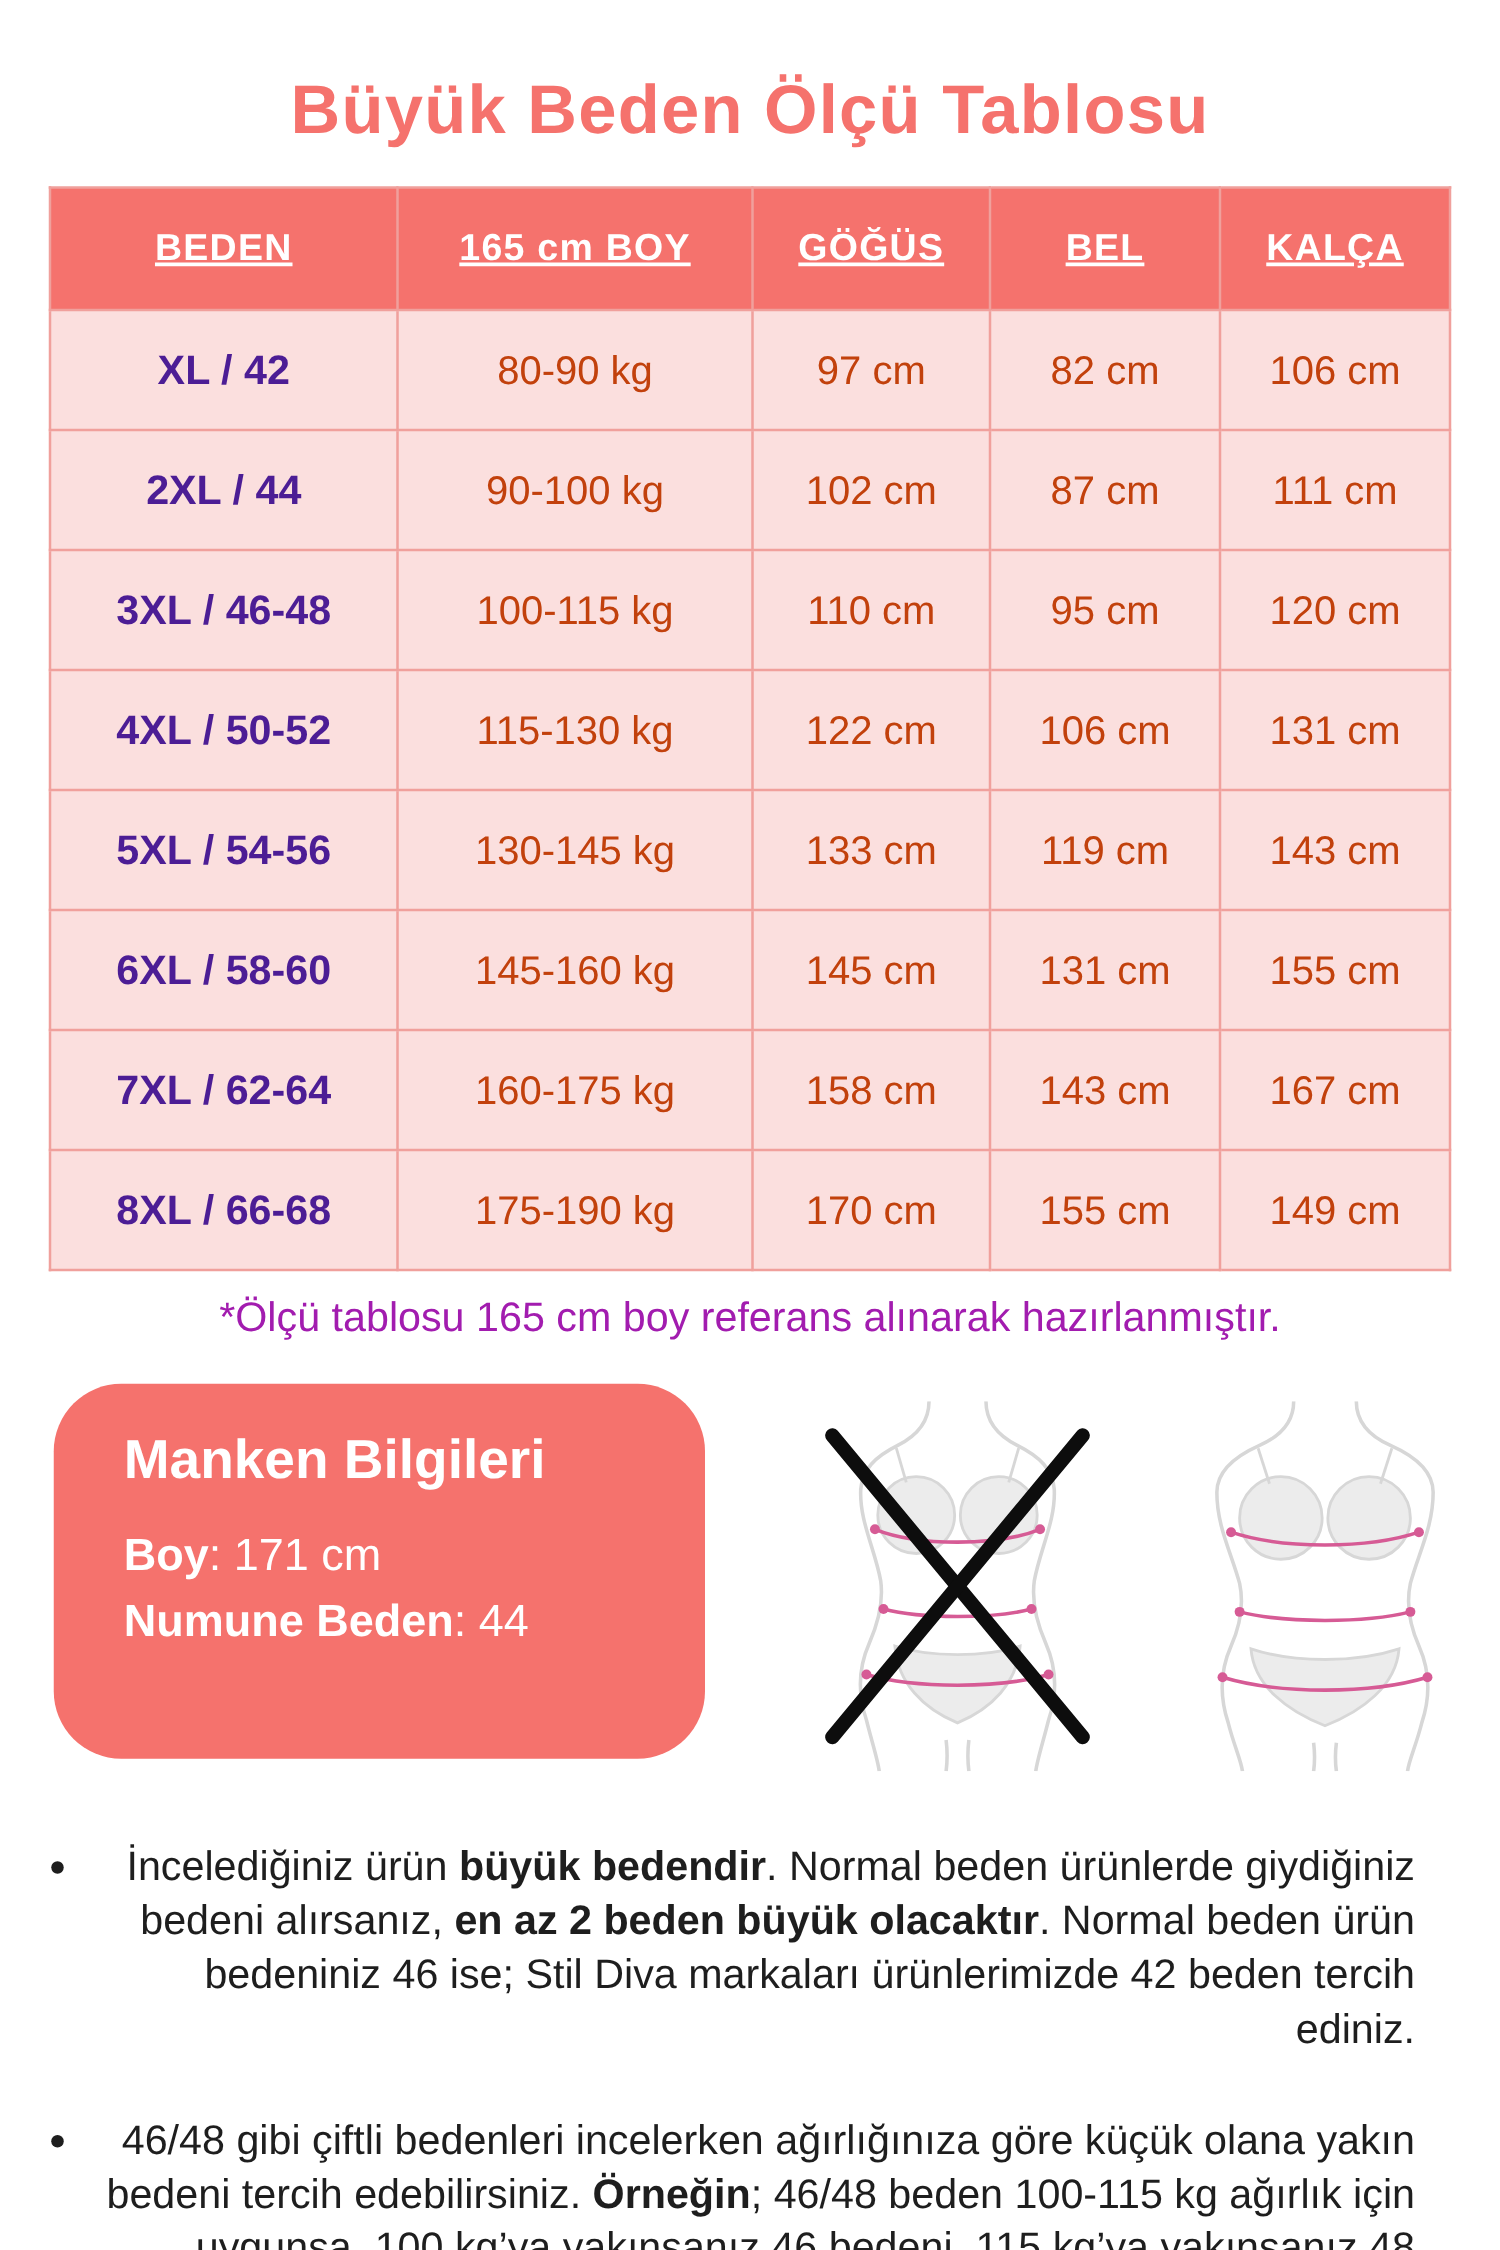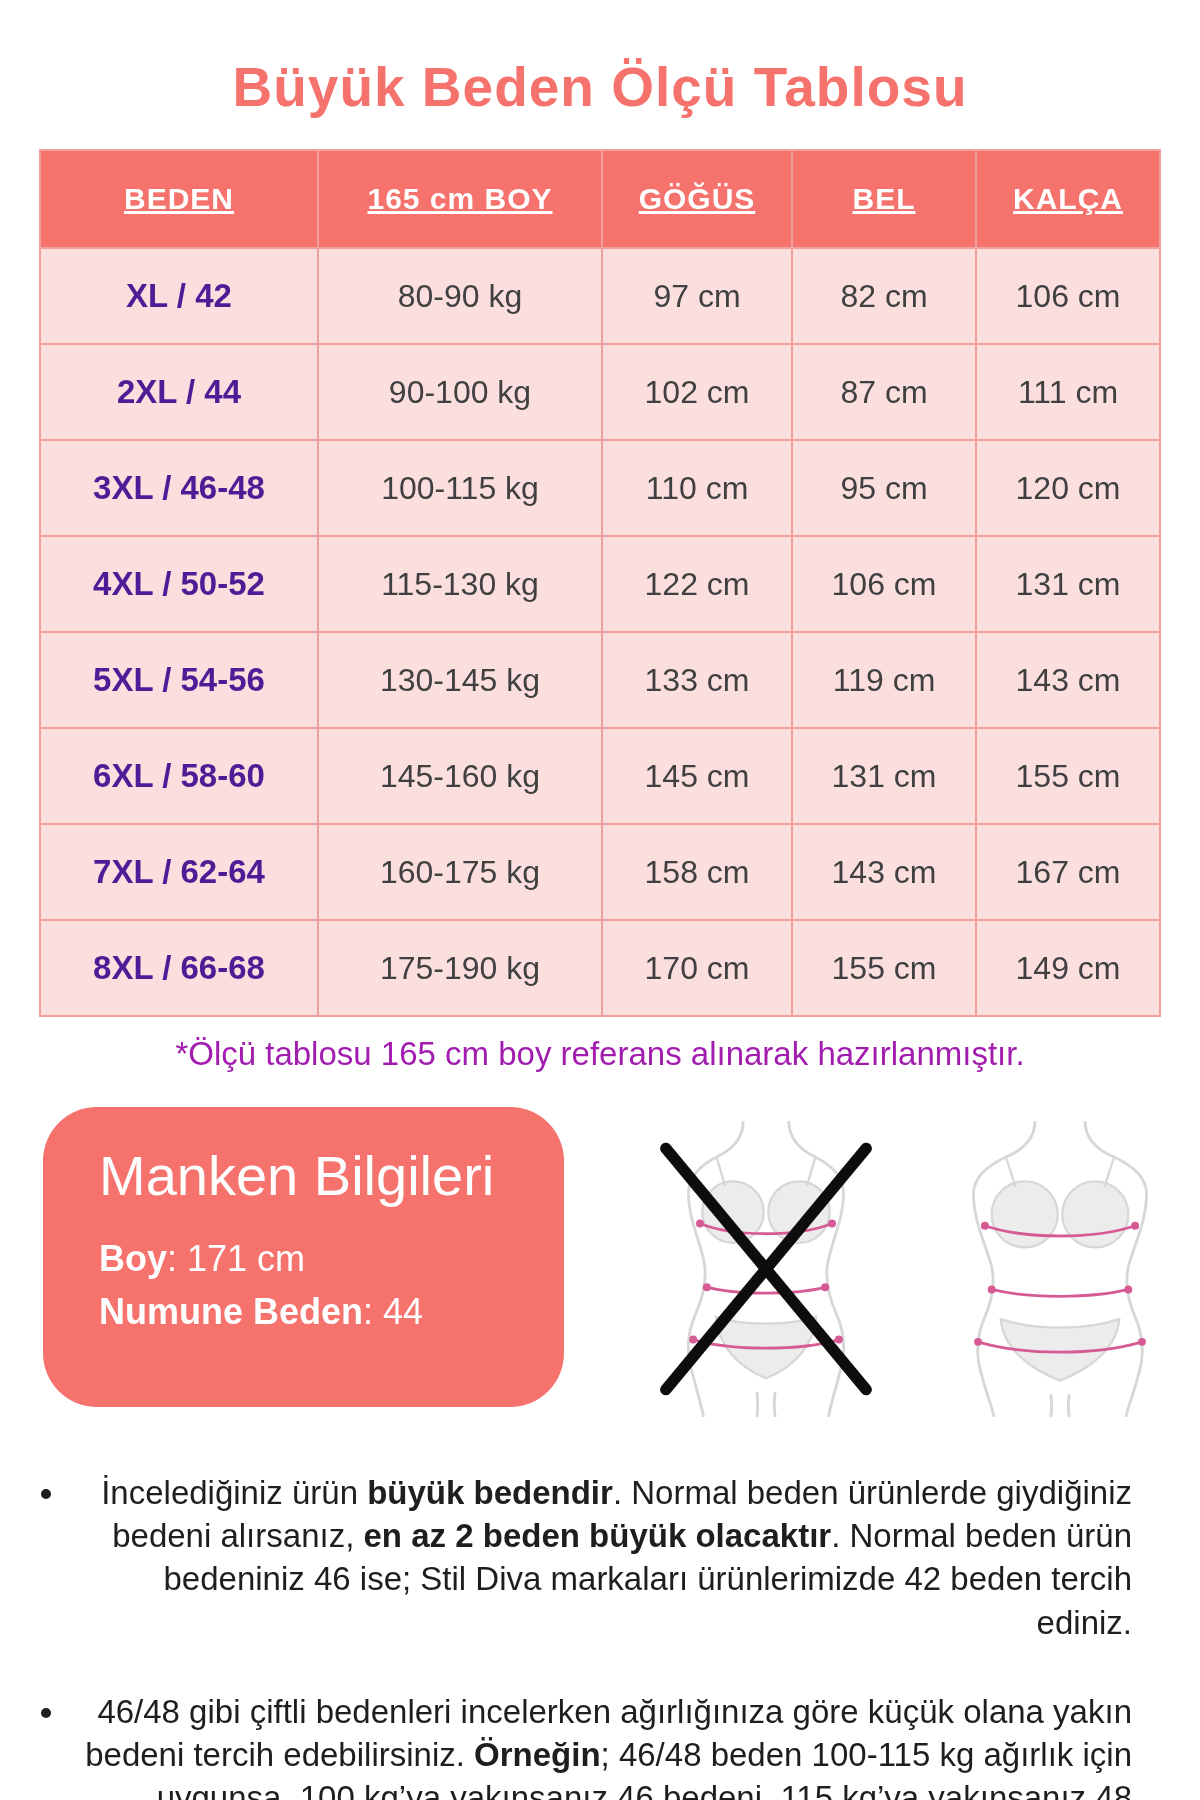--- a/index.html
+++ b/index.html
@@ -37,21 +37,21 @@
     font-weight:bold;
     font-size:30px;
     height:94px;
     border:2px solid var(--border);
     letter-spacing:1px;
     text-align:center;
     text-decoration:underline;
   }
   .size-table td{
     background:var(--row-bg);
-    color:#404040;
+    color:#c2410c;
     font-size:32px;
     height:92px;
     text-align:center;
     border:2px solid var(--border);
   }
   .size-table td.size-col{
     font-weight:bold;
     color:#4c1d95;
     font-size:33px;
   }
@@ -69,22 +69,22 @@
   .model-box{
     box-sizing:border-box;
     width:550px;height:300px;
     background:var(--accent);
     border-radius:54px;
     color:#ffffff;
     padding:36px 18px 0 56px;
   }
   .model-box .model-title{
     margin:0 0 24px;
-    font-size:56px;
-    font-weight:normal;
+    font-size:44px;
+    font-weight:bold;
   }
   .mi-line{font-size:36px;line-height:53px;}
   .mi-line b{font-weight:bold;}
   .figures{display:flex;margin-left:48px;margin-top:14px;}
   .figure-wrap{width:280px;height:296px;margin-left:14px;}
   .figure-wrap svg{width:100%;height:100%;}
   ul.notes{
     margin:54px 42px 0 68px;
     padding:0;
     list-style:disc outside;

